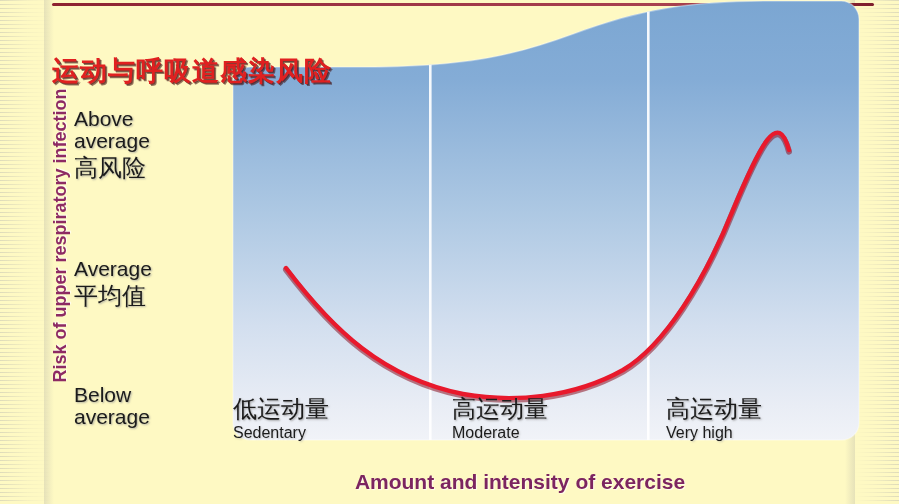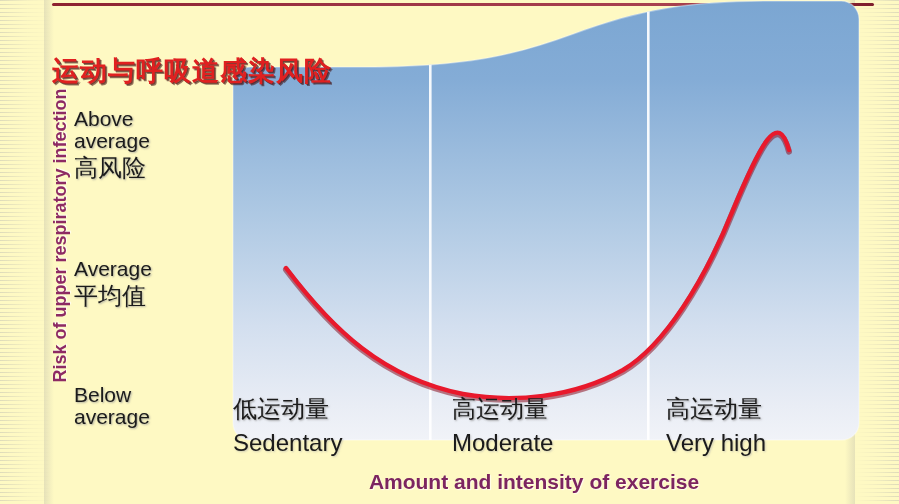--- a/index.html
+++ b/index.html
@@ -90,29 +90,29 @@
   #ytick-low{top:384px;}
   
   .xtick{
     position:absolute;text-align:left;z-index:7;
   }
   .xtick .cn{
     font-size:24px;color:#1b1b1b;line-height:1.1;
     text-shadow:1px 1px 2px rgba(140,140,140,.8);
   }
   .xtick .en{
-    font-size:24px;color:#1b1b1b;line-height:1.1;margin-top:8px;
+    font-size:16px;color:#1b1b1b;line-height:1.1;margin-top:2px;
     text-shadow:1px 1px 2px rgba(170,170,170,.55);
   }
   #xtick-sedentary{left:233px;top:396px;width:180px;}
   #xtick-moderate {left:452px;top:396px;width:176px;}
   #xtick-veryhigh {left:666px;top:396px;width:180px;}
   
   #xlabel{
-    position:absolute;left:210px;top:470px;width:648px;text-align:center;
+    position:absolute;left:196px;top:470px;width:648px;text-align:center;
     font-size:21px;font-weight:bold;color:#7c2560;
     text-shadow:1px 1px 1px rgba(255,255,255,.75);
     z-index:6;
   }
 </style>
 </head>
 <body>
 
 <div id="slide">
 

